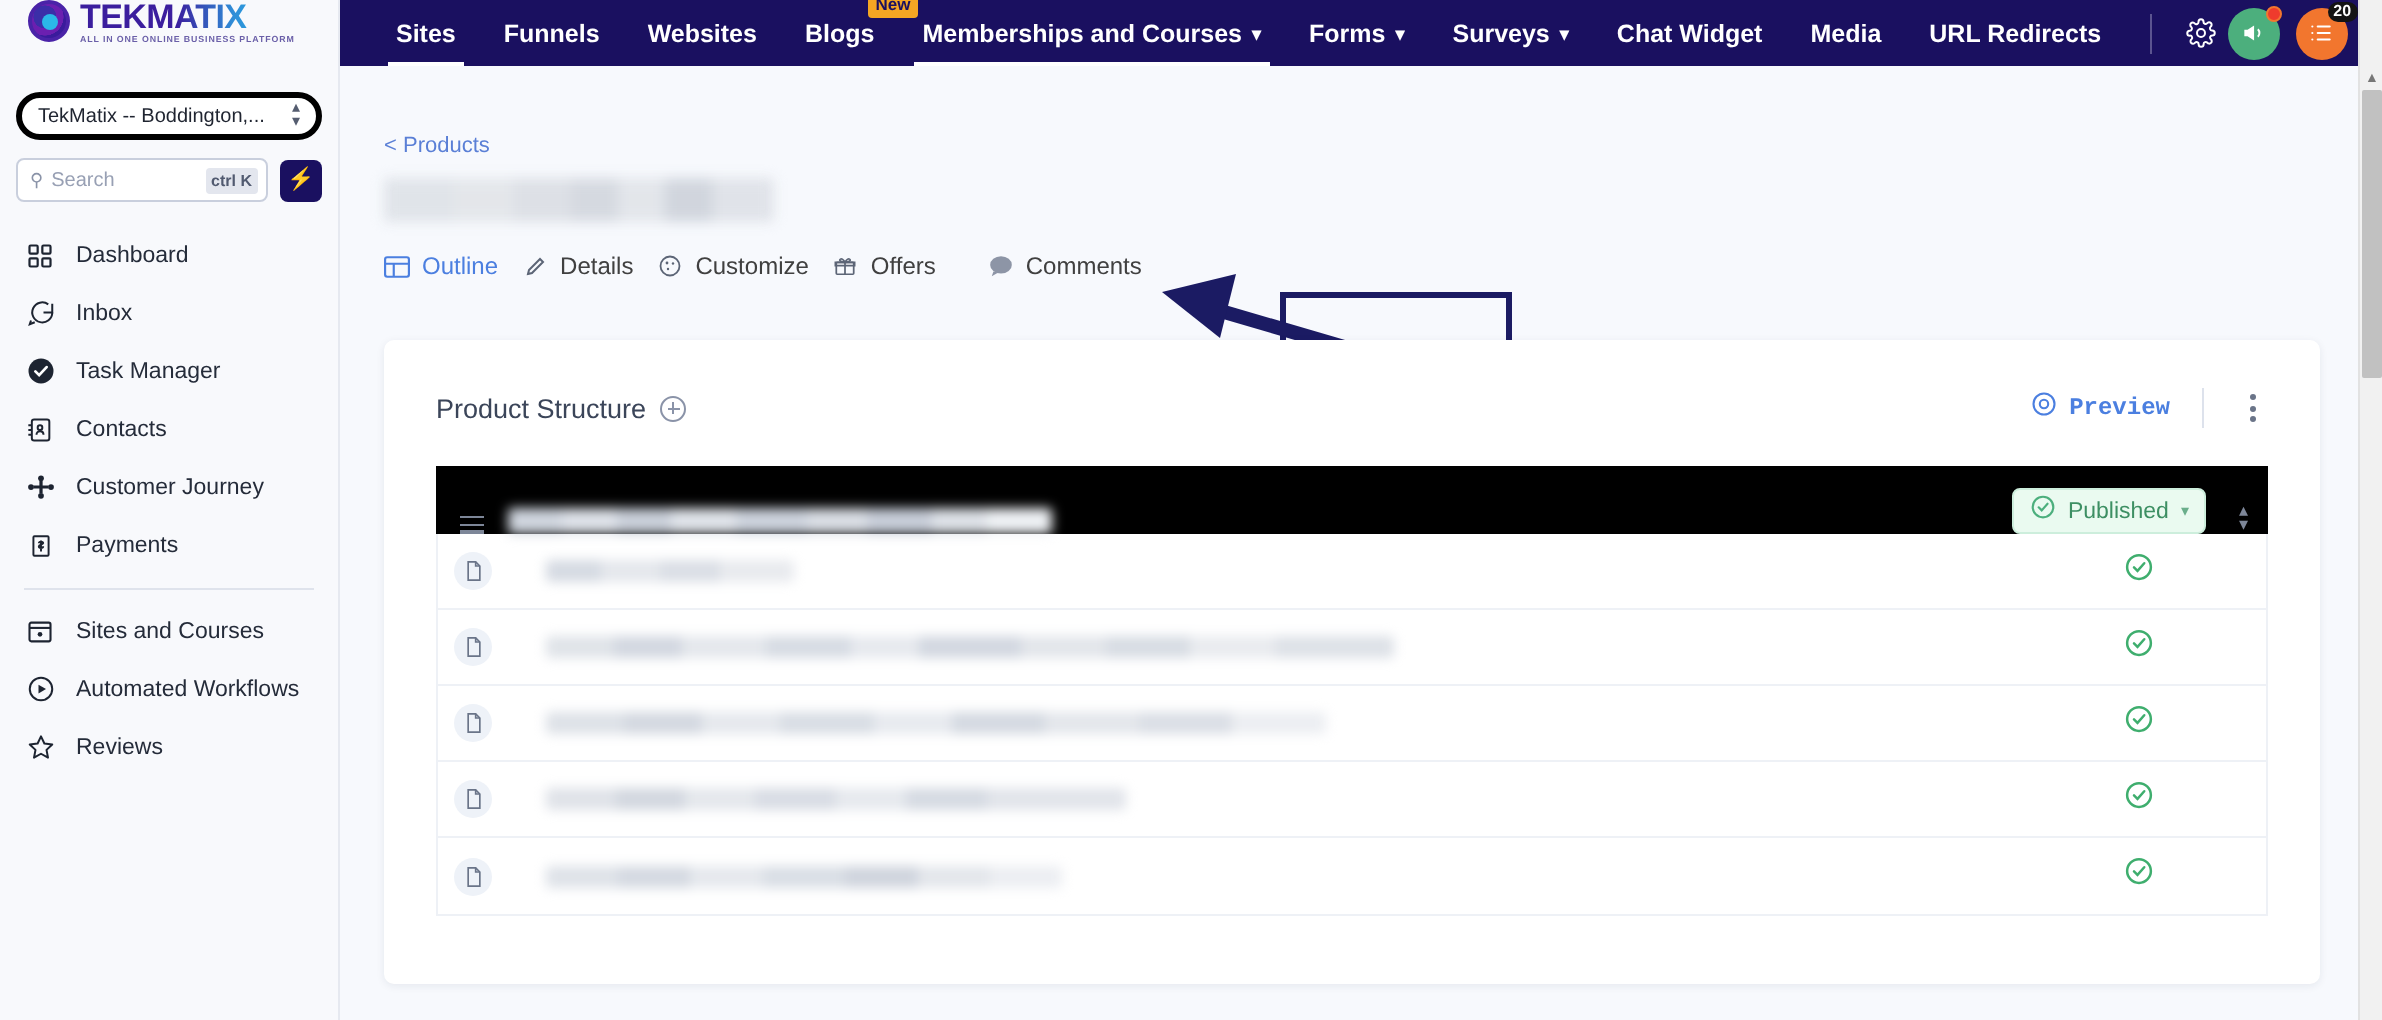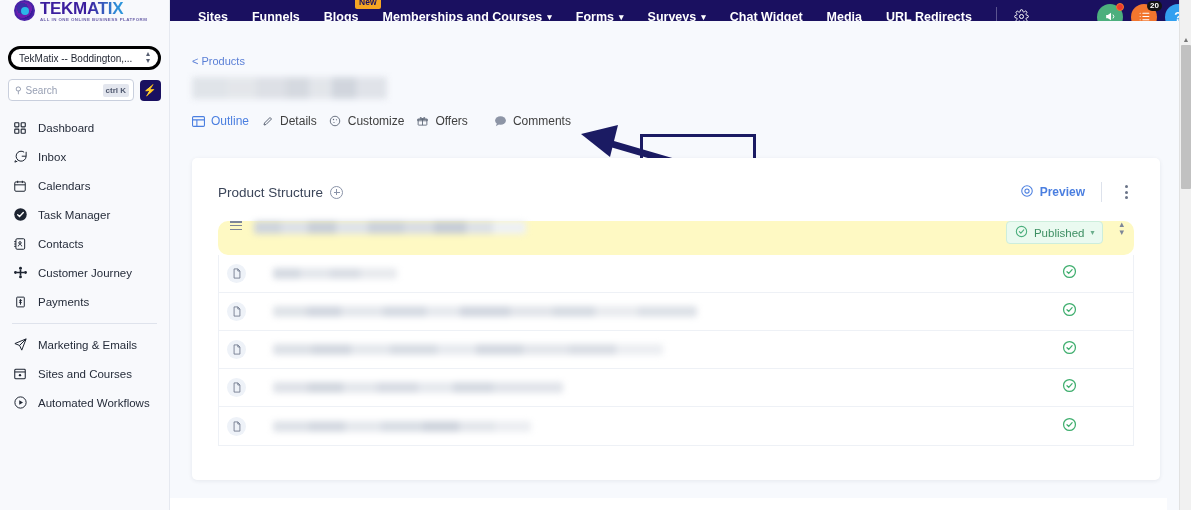--- a/index.html
+++ b/index.html
@@ -150,21 +150,21 @@
   }
   .side-icon {
     width: 16px; height: 16px; display: flex; align-items: center; justify-content: center;
     flex: none; color: #1d2431;
   }
   .side-label { font-size: 11.5px; color: #252c3a; white-space: nowrap; }
   .side-sep { height: 1px; background: #dfe3ec; margin: 7px 12px 6px 12px; }
 
   
   .main {
-    position: absolute; left: 170px; top: 21px; width: 1009px; height: 477px;
+    position: absolute; left: 170px; top: 33px; width: 1009px; height: 477px;
     background: #f7f9fd; overflow: hidden;
   }
   .breadcrumb {
     margin: 34px 0 0 22px; font-size: 11px; color: #5a7fd6; cursor: pointer;
     display: inline-block;
   }
   .title-blur {
     margin: 8px 0 0 22px; width: 195px; height: 22px;
     background: linear-gradient(90deg,#dfe3e8 0 18%,#e3e6ea 18% 33%,#dcdfe5 33% 48%,#d4d8df 48% 60%,#e2e5ea 60% 72%,#cfd4dc 72% 84%,#dfe2e8 84% 100%);
     filter: blur(3.2px); opacity: 0.95;
@@ -208,33 +208,33 @@
   }
   .plus-circle::before, .plus-circle::after {
     content:""; position:absolute; background:#8a93a8;
   }
   .plus-circle::before { left: 2.5px; top: 5.2px; width: 6px; height: 1.2px; }
   .plus-circle::after { left: 5.2px; top: 2.5px; width: 1.2px; height: 6px; }
 
   .head-right { margin-left: auto; display: flex; align-items: center; gap: 0; }
   .preview-btn {
     display: flex; align-items: center; gap: 6px; color: #4b7fe0;
-    font-size: 12px; font-weight: bold; cursor: pointer;
+    font-size: 12px; font-weight: bold; cursor: pointer; font-family: Liberation Mono, monospace;
   }
   .vsep { width: 1px; height: 20px; background: #dde2ec; margin: 0 16px; }
   .kebab {
     width: 16px; height: 20px; display: flex; flex-direction: column;
     align-items: center; justify-content: center; gap: 2.5px; cursor: pointer;
   }
   .kebab i { width: 3px; height: 3px; border-radius: 50%; background: #6a7488; display:block; }
 
   .struct { margin: 19px 26px 0 26px; }
   .struct-head {
-    height: 34px; background: #fef9c3; border-radius: 10px;
-    display: flex; align-items: flex-start; padding: 0 10px 0 12px;
+    height: 34px; background: #000000; border-radius: 0;
+    display: flex; align-items: flex-end; padding: 0 10px 0 12px;
   }
   .hamburger { width: 12px; display: flex; flex-direction: column; gap: 2.2px; cursor: grab; }
   .hamburger i { height: 1.6px; background: #7d8698; display:block; }
   .blur-bar { filter: blur(3px); border-radius: 2px; }
   .hb1 {
     margin-left: 12px; width: 272px; height: 13px;
     background: linear-gradient(90deg,#cfd5de 0 10%,#dde1e8 10% 20%,#c9cfd9 20% 30%,#dfe3e9 30% 42%,#ccd2dc 42% 55%,#d9dde4 55% 66%,#c7cdd8 66% 78%,#dde1e7 78% 88%,#eef1f4 88% 100%);
   }
   .published {
     margin-left: auto;
@@ -328,29 +328,20 @@
       </div>
       <div class="side-item">
         <span class="side-icon">
           <svg width="15" height="15" viewBox="0 0 24 24" fill="none" stroke="#1d2431" stroke-width="1.6">
               <path d="M21 11.5a8 8 0 1 1-3.2-6.4"></path>
               <path d="M21 4.5v7h-7"></path>
               <path d="M4 18l-1 3 4-1.6"></path>
             </svg>
         </span>
         <span class="side-label">Inbox</span>
-      </div>
-      <div class="side-item">
-        <span class="side-icon">
-          <svg width="14" height="14" viewBox="0 0 24 24" fill="none" stroke="#1d2431" stroke-width="1.7">
-              <rect x="3" y="5" width="18" height="16" rx="2"></rect>
-              <path d="M3 10h18M8 3v4M16 3v4"></path>
-            </svg>
-        </span>
-        <span class="side-label">Calendars</span>
       </div>
       <div class="side-item">
         <span class="side-icon">
           <svg width="15" height="15" viewBox="0 0 24 24">
               <circle cx="12" cy="12" r="10" fill="#1d2431"></circle>
               <path d="M7.5 12.3l3 3 6-6.4" fill="none" stroke="#fff" stroke-width="2.2" stroke-linecap="round"></path>
             </svg>
         </span>
         <span class="side-label">Task Manager</span>
       </div>
@@ -387,56 +378,58 @@
         </span>
         <span class="side-label">Payments</span>
       </div>
     </div>
 
     <div class="side-sep"></div>
 
     <div class="nav-list" style="margin-top:0">
       <div class="side-item">
         <span class="side-icon">
-          <svg width="15" height="15" viewBox="0 0 24 24" fill="none" stroke="#1d2431" stroke-width="1.6" stroke-linejoin="round">
-              <path d="M21 3L3 10.5l7.5 3L14 21 21 3z"></path>
-              <path d="M10.5 13.5L21 3"></path>
-            </svg>
-        </span>
-        <span class="side-label">Marketing &amp; Emails</span>
-      </div>
-      <div class="side-item">
-        <span class="side-icon">
           <svg width="14" height="14" viewBox="0 0 24 24" fill="none" stroke="#1d2431" stroke-width="1.8">
               <rect x="3" y="4" width="18" height="16" rx="1.5"></rect>
               <path d="M3 8.5h18"></path>
               <circle cx="12" cy="14" r="2" fill="#1d2431" stroke="none"></circle>
             </svg>
         </span>
         <span class="side-label">Sites and Courses</span>
       </div>
       <div class="side-item">
         <span class="side-icon">
           <svg width="15" height="15" viewBox="0 0 24 24" fill="none" stroke="#1d2431" stroke-width="1.6">
               <circle cx="12" cy="12" r="9"></circle>
               <path d="M10 8.5l6 3.5-6 3.5z" fill="#1d2431" stroke="none"></path>
             </svg>
         </span>
         <span class="side-label">Automated Workflows</span>
       </div>
+      <div class="side-item">
+        <span class="side-icon">
+          <svg width="15" height="15" viewBox="0 0 24 24" fill="none" stroke="#1d2431" stroke-width="1.6" stroke-linejoin="round">
+              <path d="M12 3.5l2.7 5.7 6.3.8-4.6 4.3 1.2 6.2-5.6-3.1-5.6 3.1 1.2-6.2L3 10l6.3-.8z"></path>
+            </svg>
+        </span>
+        <span class="side-label">Reviews</span>
+      </div>
     </div>
   </div>
 
   <div class="topnav">
     <div class="nav-items">
       <div class="nav-item active">
         <span>Sites</span>
       </div>
       <div class="nav-item">
         <span>Funnels</span>
+      </div>
+      <div class="nav-item">
+        <span>Websites</span>
       </div>
       <div class="nav-item">
         <span>Blogs</span>
         <span class="badge-new">New</span>
       </div>
       <div class="nav-item active">
         <span>Memberships and Courses</span>
         <span class="nav-chev">▾</span>
       </div>
       <div class="nav-item">

